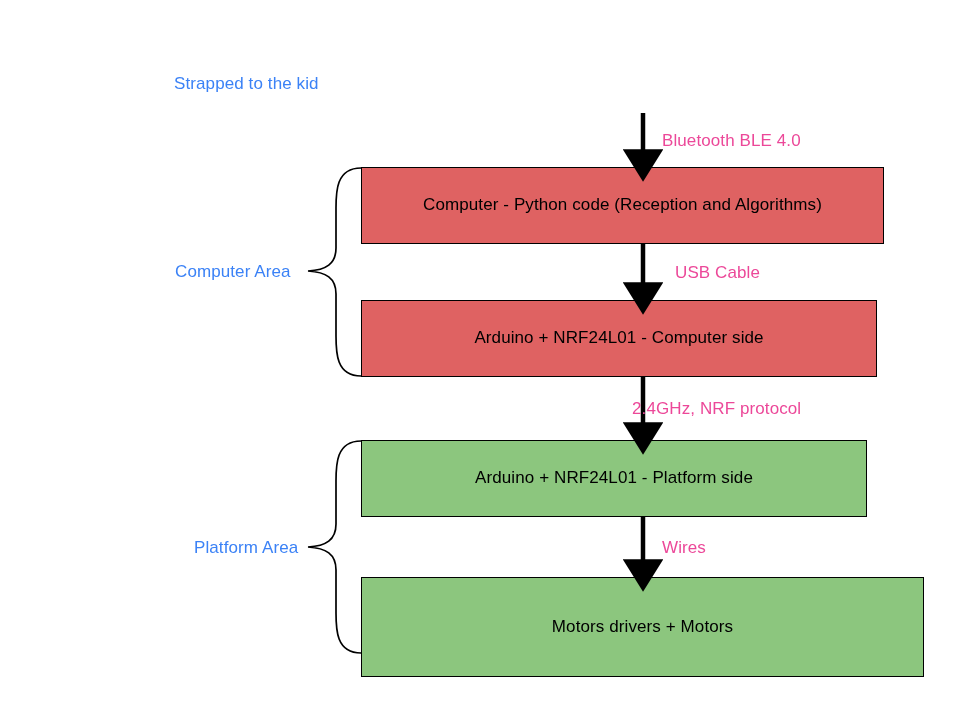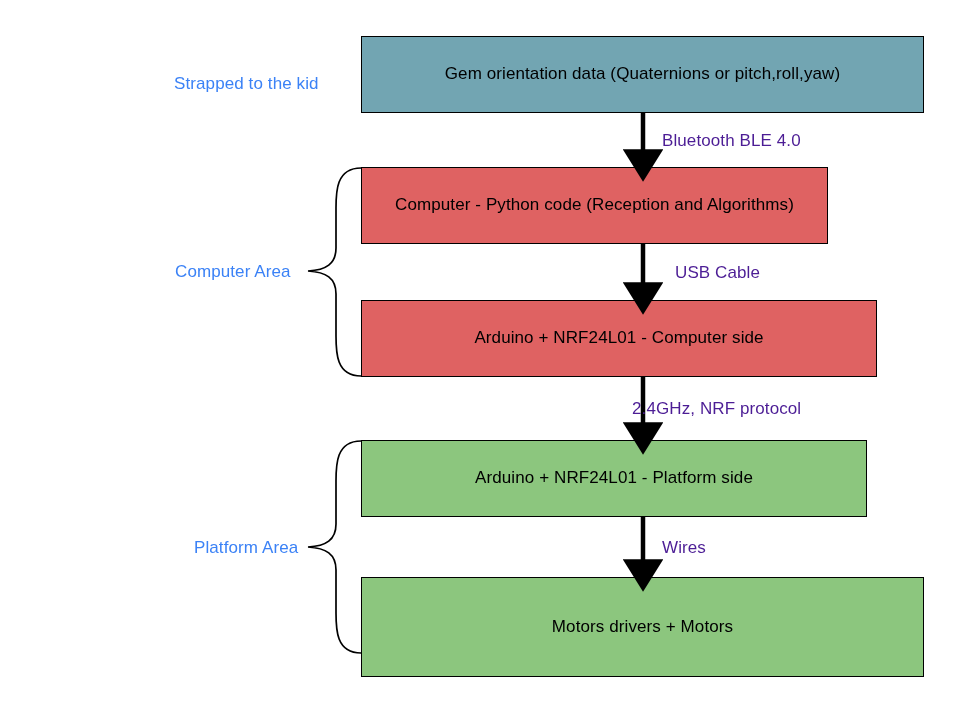--- a/index.html
+++ b/index.html
@@ -34,21 +34,21 @@
     letter-spacing: 0.1px;
     padding: 0 8px;
   }
   .node-blue  { background: #72a5b2; }
   .node-red   { background: #df6262; }
   .node-green { background: #8cc67e; }
 
   .edge-label {
     position: absolute;
     font-size: 17px;
-    color: #4c1d95;
+    color: #ec4899;
     white-space: nowrap;
     letter-spacing: 0.1px;
   }
   .group-label {
     position: absolute;
     font-size: 17px;
     color: #3b82f6;
     white-space: nowrap;
     letter-spacing: 0.1px;
     margin-left: 31px;
@@ -60,25 +60,22 @@
     width: 960px;
     height: 720px;
     pointer-events: none;
   }
 </style>
 </head>
 <body>
 
 <div id="canvas">
 
-  <div class="node node-blue" style="left:361px; top:36px; width:563px; height:77px;">
-    <span>Gem orientation data (Quaternions or pitch,roll,yaw)</span>
-  </div>
 
-  <div class="node node-red" style="left:361px; top:167px; width:467px; height:77px;">
+  <div class="node node-red" style="left:361px; top:167px; width:523px; height:77px;">
     <span>Computer - Python code (Reception and Algorithms)</span>
   </div>
 
   <div class="node node-red" style="left:361px; top:300px; width:516px; height:77px;">
     <span>Arduino + NRF24L01 - Computer side</span>
   </div>
 
   <div class="node node-green" style="left:361px; top:440px; width:506px; height:77px;">
     <span>Arduino + NRF24L01 - Platform side</span>
   </div>

